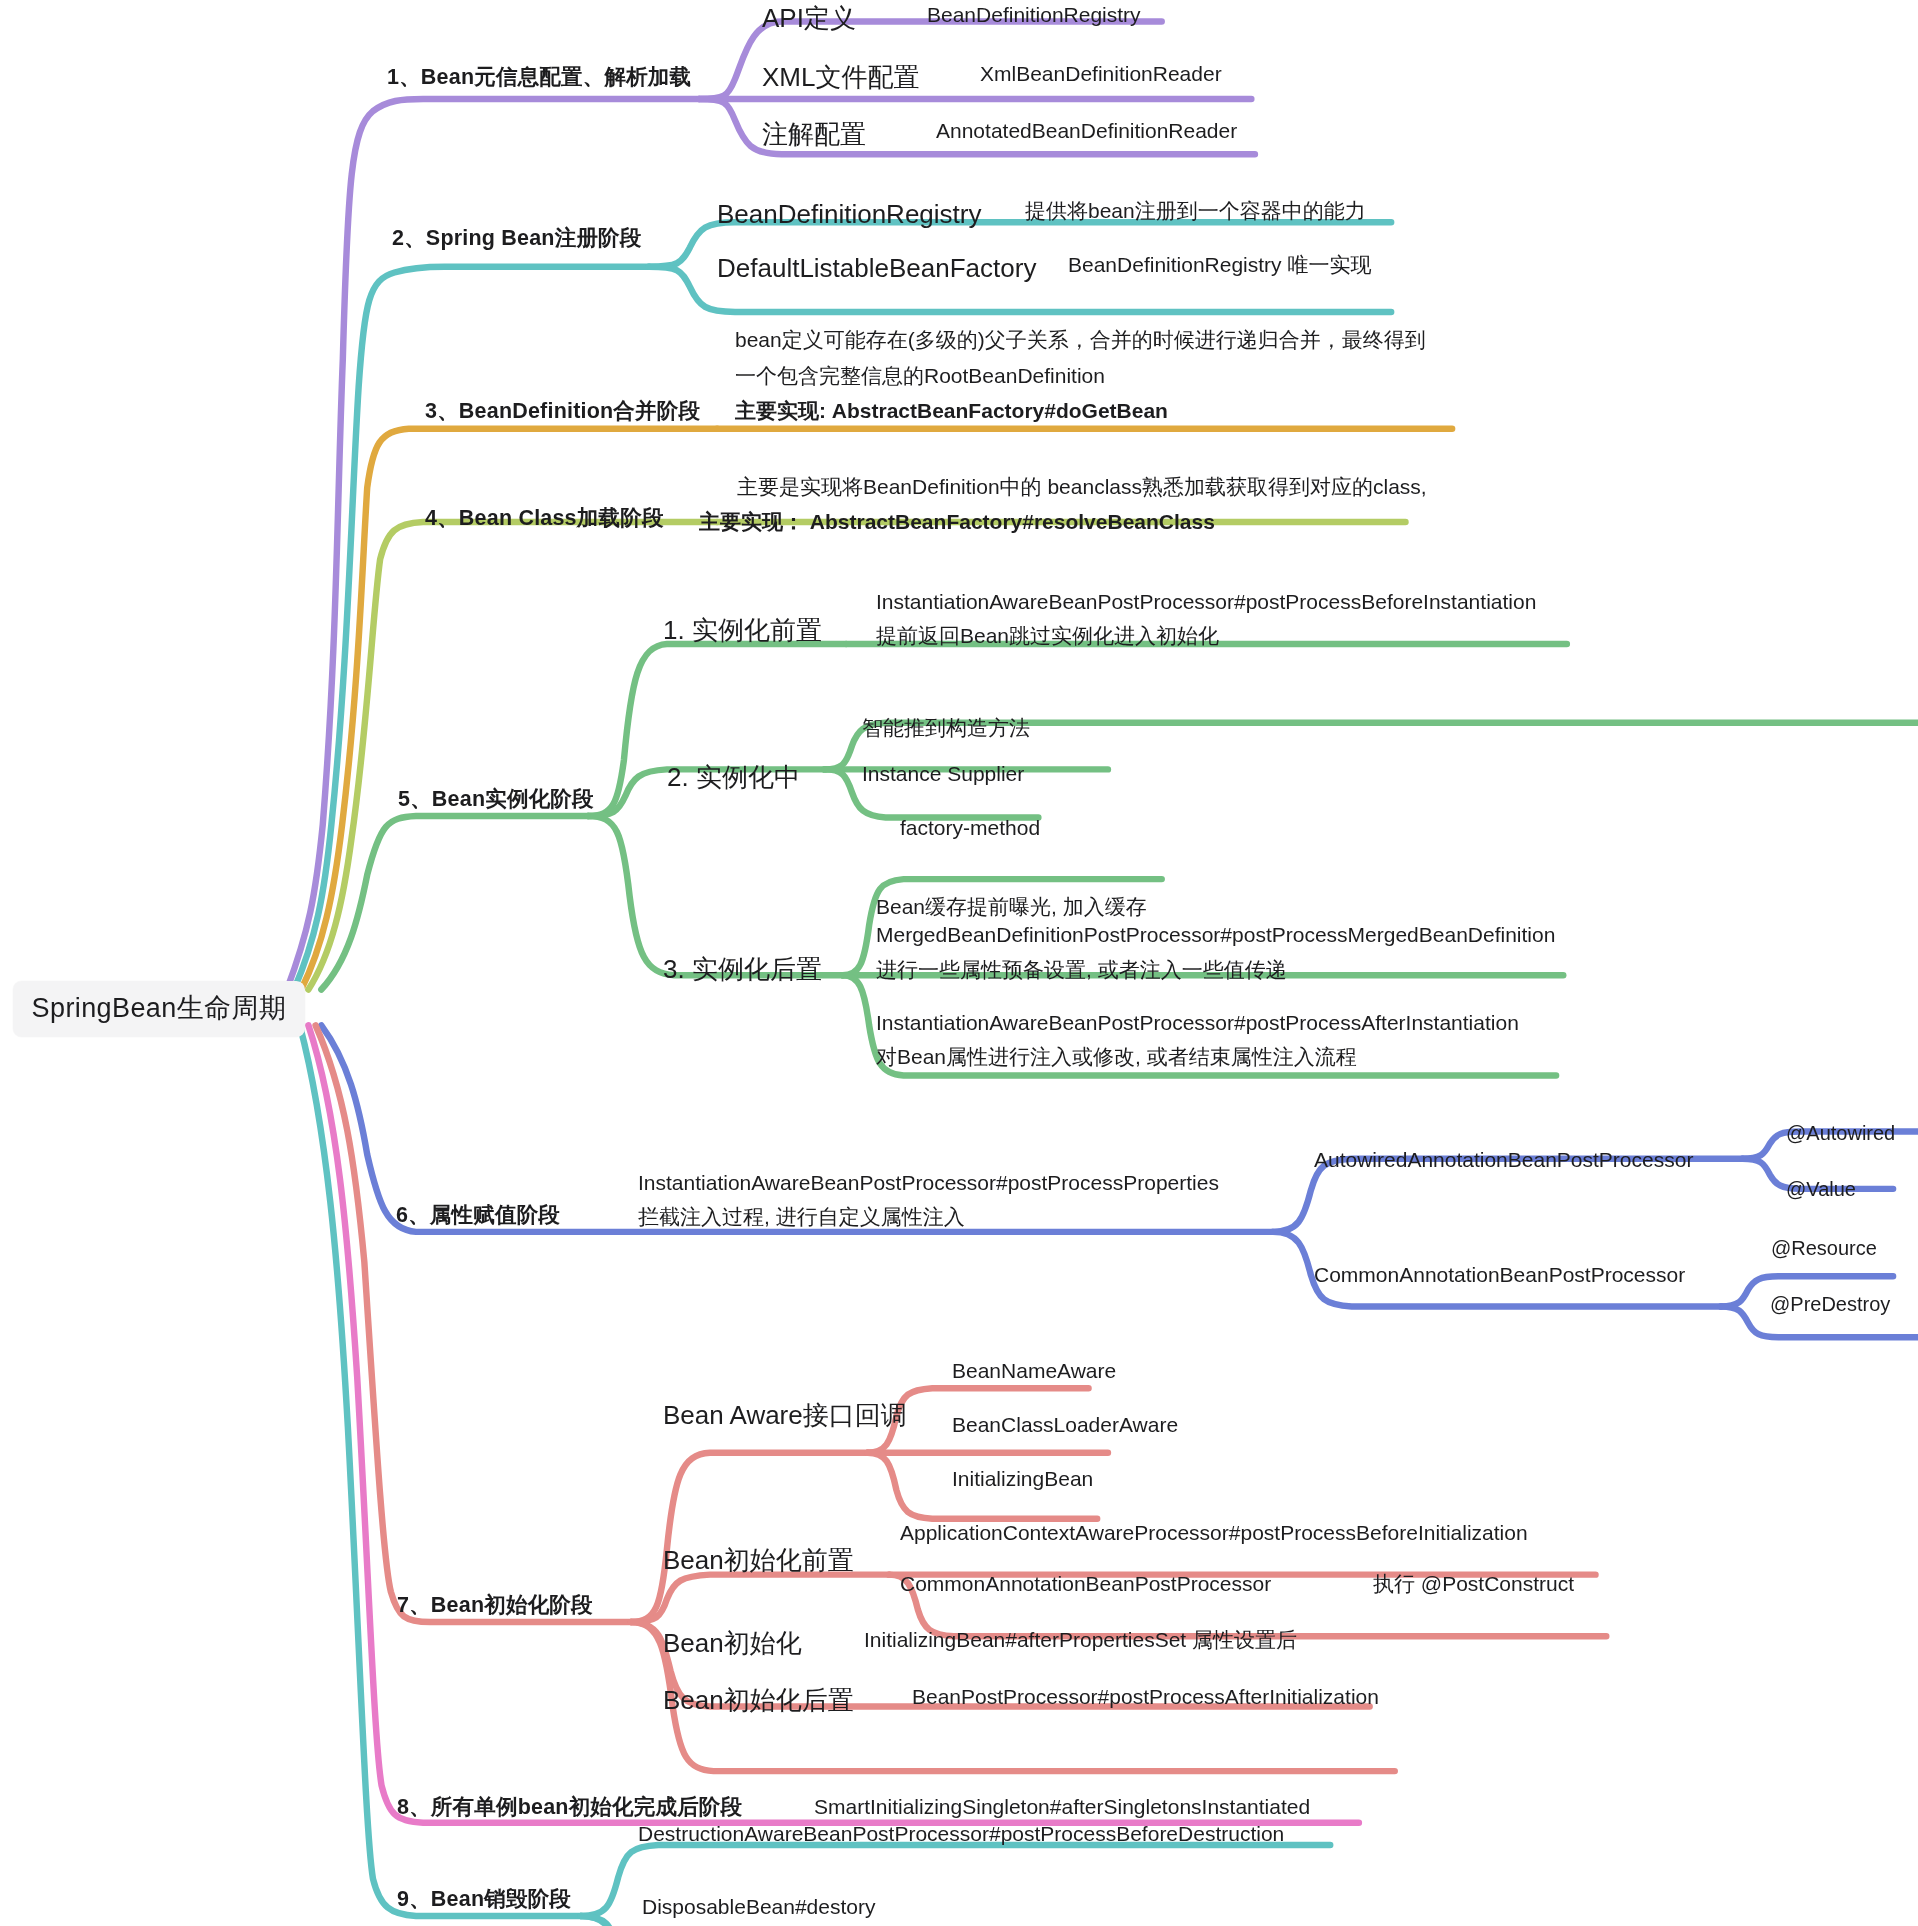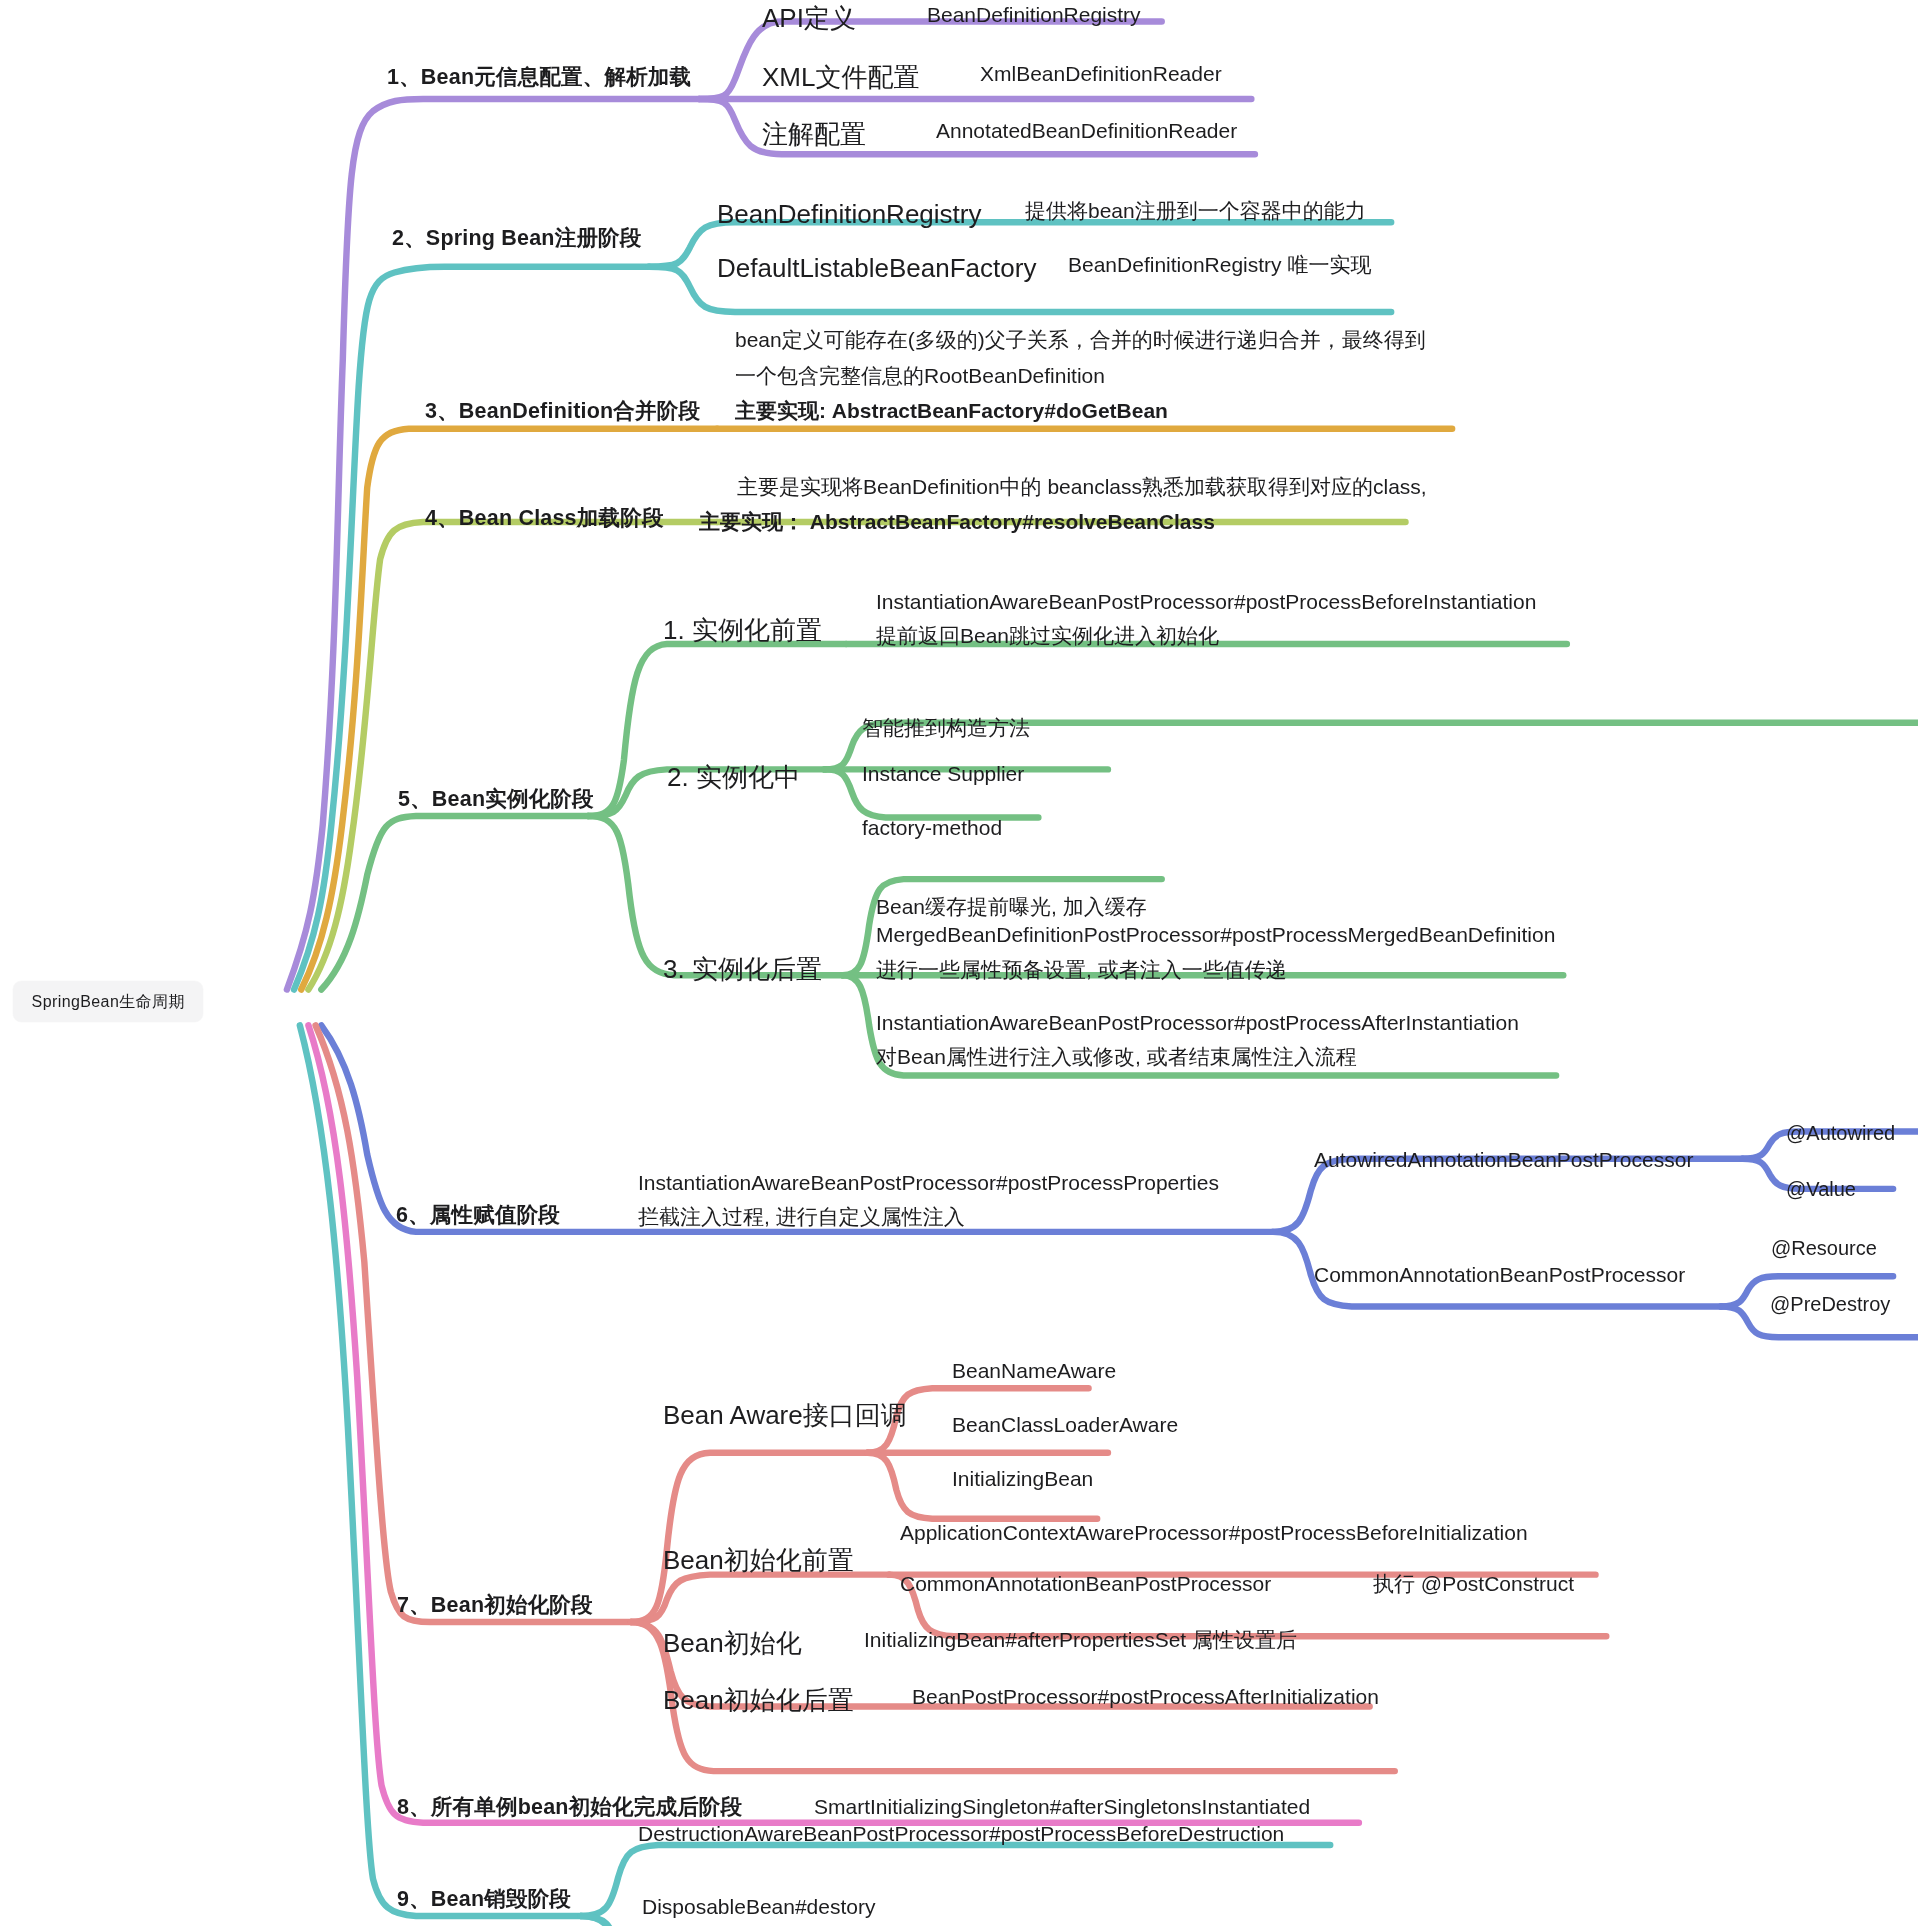--- a/index.html
+++ b/index.html
@@ -25,21 +25,21 @@
     position:absolute;
     white-space:nowrap;
     color:#1f1f1f;
     line-height:1.32;
   }
   
   .root{
     background:#f4f4f5;
     border-radius:8.6px;
     padding:10px 18.6px;
-    font-size:16px;
+    font-size:27px;
     color:#1d1d1f;
     letter-spacing:0.4px;
     box-shadow:0 0 0 0.7px rgba(0,0,0,0.02);
   }
   
   .lvl1{
     font-size:21.5px;
     font-weight:700;
     color:#1d1d1f;
     letter-spacing:0.2px;
@@ -180,21 +180,21 @@
 
   <div class="node lvl1" style="left:398px; top:785px;">5、Bean实例化阶段</div>
 
   <div class="node lvl2" style="left:663px; top:613px;">1. 实例化前置</div>
   <div class="node lvl3" style="left:876px; top:588px;">InstantiationAwareBeanPostProcessor#postProcessBeforeInstantiation</div>
   <div class="node lvl3" style="left:876px; top:622px;">提前返回Bean跳过实例化进入初始化</div>
 
   <div class="node lvl2" style="left:667px; top:760px;text-align:right;">2. 实例化中</div>
   <div class="node lvl3" style="left:862px; top:714px;">智能推到构造方法</div>
   <div class="node lvl3" style="left:862px; top:760px;">Instance Supplier</div>
-  <div class="node lvl3" style="left:862px; top:814px;">factory-method</div>
+  <div class="node lvl3" style="left:900px; top:814px;">factory-method</div>
 
   <div class="node lvl2" style="left:663px; top:952px;">3. 实例化后置</div>
   <div class="node lvl3" style="left:876px; top:869px;margin-top:24px;">Bean缓存提前曝光, 加入缓存</div>
   <div class="node lvl3" style="left:876px; top:921px;">MergedBeanDefinitionPostProcessor#postProcessMergedBeanDefinition</div>
   <div class="node lvl3" style="left:876px; top:956px;">进行一些属性预备设置, 或者注入一些值传递</div>
   <div class="node lvl3" style="left:876px; top:1009px;">InstantiationAwareBeanPostProcessor#postProcessAfterInstantiation</div>
   <div class="node lvl3" style="left:876px; top:1043px;">对Bean属性进行注入或修改, 或者结束属性注入流程</div>
 
   <div class="node lvl1" style="left:396px; top:1201px;">6、属性赋值阶段</div>
   <div class="node lvl3" style="left:638px; top:1169px;">InstantiationAwareBeanPostProcessor#postProcessProperties</div>

